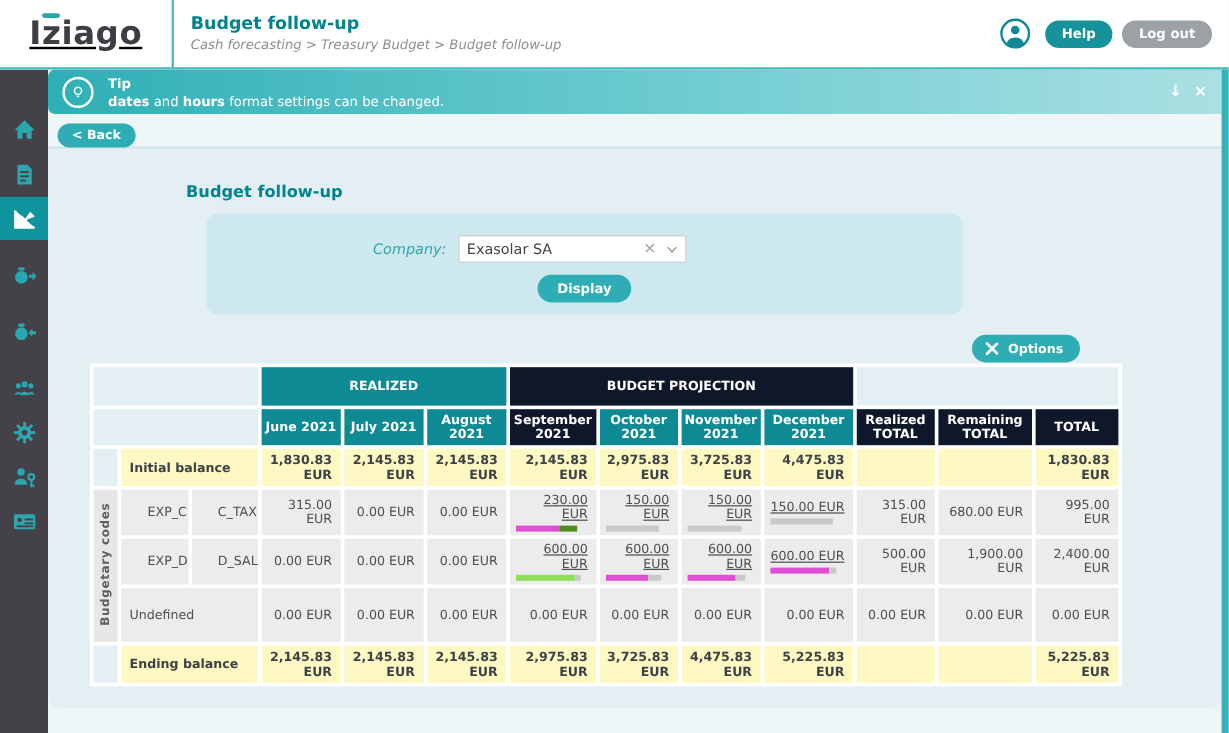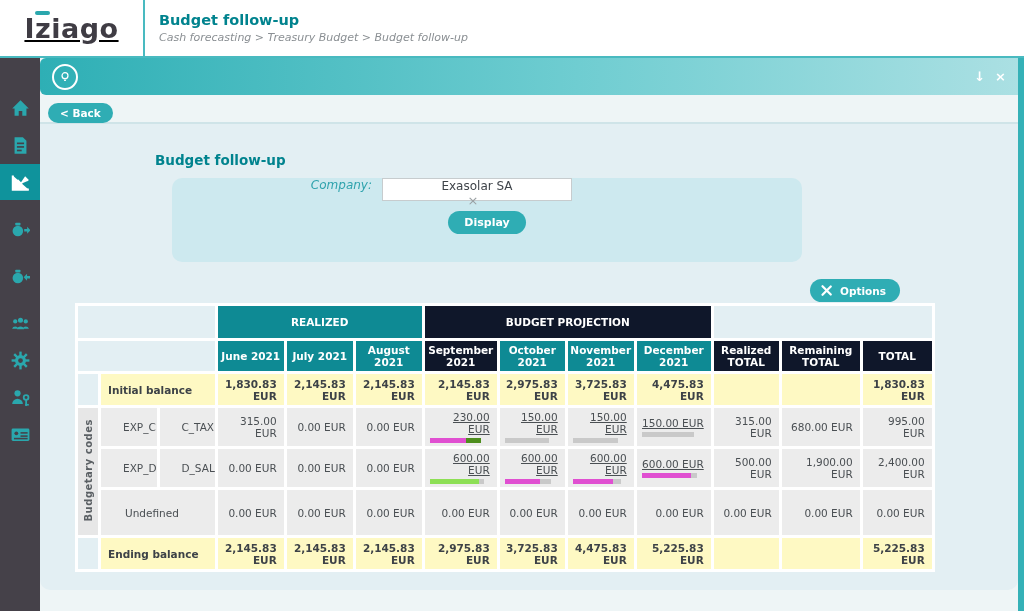--- a/index.html
+++ b/index.html
@@ -37,23 +37,23 @@
   .banner-actions span { cursor:pointer; }
 
   
   .back-btn { position:absolute; left:48px; top:103px; background:#2fadb4; color:#fff; border:none; border-radius:11px; font-size:10.5px; font-weight:bold; padding:4px 12px; font-family:inherit; cursor:pointer; z-index:3; }
   .divider { position:absolute; left:40px; top:122px; width:984px; height:2px; background:#cfe4e8; }
 
   
   .card { position:absolute; left:40px; top:124px; width:978px; height:466px; background:#e3eff3; border-radius:0 0 10px 10px; }
   .card-title { position:absolute; left:115px; top:28px; color:#00838e; font-weight:bold; font-size:13.5px; }
   .company-panel { position:absolute; left:132px; top:54px; width:630px; height:84px; background:#cde9ef; border-radius:10px; }
-  .company-row { display:flex; align-items:flex-start; }
+  .company-row { display:flex; align-items:center; padding-top:18px; }
   .company-label { width:210px; text-align:right; padding-right:10px; color:#2fa3ad; font-size:12px; font-style:italic; }
-  .select-box { width:190px; height:23px; background:#fff; border:1px solid #c7ccce; display:flex; align-items:center; font-size:12px; color:#3f444a; padding:0 6px; cursor:pointer;flex-direction:column; }
+  .select-box { width:190px; height:23px; background:#fff; border:1px solid #c7ccce; display:flex; align-items:center; font-size:12px; color:#3f444a; padding:0 6px; cursor:pointer; }
   .select-value { flex:1; }
   .select-clear { color:#9aa0a3; font-size:13px; margin-right:8px; cursor:pointer; }
   .select-caret { width:10px; height:10px; }
   .display-row { display:flex; justify-content:center; margin-top:10px; }
   .display-btn { background:#2fadb4; color:#fff; border:none; border-radius:12px; font-size:11px; font-weight:bold; padding:5px 16px; font-family:inherit; cursor:pointer; }
   .options-btn { position:absolute; right:118px; top:155px; background:#2fadb4; color:#fff; border:none; border-radius:12px; font-size:10.5px; font-weight:bold; padding:5px 14px 5px 10px; font-family:inherit; cursor:pointer; display:flex; align-items:center; gap:7px; }
   .options-btn svg { width:13px; height:13px; fill:#fff; }
 
   
   .budget-table { position:absolute; left:75px; top:303px; border-collapse:separate; border-spacing:3px; background:#ffffff; z-index:2; }
@@ -80,20 +80,29 @@
 <body>
 
 <div class="topbar">
   <div class="logo-box">
     <div class="logo"><span class="logo-accent"></span><span>Iziago</span></div>
   </div>
   <div class="page-head">
     <div class="page-title">Budget follow-up</div>
     <div class="breadcrumb">Cash forecasting &gt; Treasury Budget &gt; Budget follow-up</div>
   </div>
+  <div class="topbar-right">
+    <svg class="avatar" viewBox="0 0 26 26">
+      <circle cx="13" cy="13" r="11.5" fill="#fff" stroke="#0f8a94" stroke-width="2"></circle>
+      <circle cx="13" cy="10" r="3.6" fill="#0f8a94"></circle>
+      <path d="M5.5 21.5 a8 8 0 0 1 15 0 a11 11 0 0 1 -15 0 z" fill="#0f8a94"></path>
+    </svg>
+    <button class="pill help">Help</button>
+    <button class="pill logout">Log out</button>
+  </div>
 </div>
 
 <div class="sidebar">
   <div class="side-item">
     <svg viewBox="0 0 16 16">
         <path d="M8 1 L15 8 H13 V14 H9.5 V10 H6.5 V14 H3 V8 H1 Z"></path>
       </svg>
   </div>
   <div class="side-item">
     <svg viewBox="0 0 16 16">
@@ -170,20 +179,22 @@
 
 <div class="banner">
   <div class="tip-icon">
     <svg viewBox="0 0 16 16" width="14" height="14" fill="#fff">
         <circle cx="8" cy="6.5" r="3.4" fill="none" stroke="#fff" stroke-width="1.4"></circle>
         <rect x="6.4" y="9.5" width="3.2" height="1.3"></rect>
         <rect x="6.9" y="11.4" width="2.2" height="1.1"></rect>
       </svg>
   </div>
   <div class="tip-texts">
+    <div class="tip-title">Tip</div>
+    <div class="tip-sub"><b>dates</b><span> and </span><b>hours</b><span> format settings can be changed.</span></div>
   </div>
   <div class="banner-actions">
     <span>↓</span>
     <span>×</span>
   </div>
 </div>
 
 <button class="back-btn">&lt; Back</button>
 <div class="divider"></div>
 
@@ -333,21 +344,21 @@
           <div class="bars">
             <div style="width: 79%; background: rgb(224, 79, 209);"></div>
             <div style="width: 10%; background: rgb(201, 201, 201);"></div>
           </div>
         </td>
     <td class="gray val">500.00 EUR</td>
     <td class="gray val">1,900.00 EUR</td>
     <td class="gray val">2,400.00 EUR</td>
   </tr>
   <tr>
-    <td class="gray" colspan="2" style="padding-left:24px; height:45px;">Undefined</td>
+    <td class="gray" colspan="2" style="padding-left:7px; height:45px;">Undefined</td>
     <td class="gray val">0.00 EUR</td>
     <td class="gray val">0.00 EUR</td>
     <td class="gray val">0.00 EUR</td>
     <td class="gray val">0.00 EUR</td>
     <td class="gray val">0.00 EUR</td>
     <td class="gray val">0.00 EUR</td>
     <td class="gray val">0.00 EUR</td>
     <td class="gray val">0.00 EUR</td>
     <td class="gray val">0.00 EUR</td>
     <td class="gray val">0.00 EUR</td>

